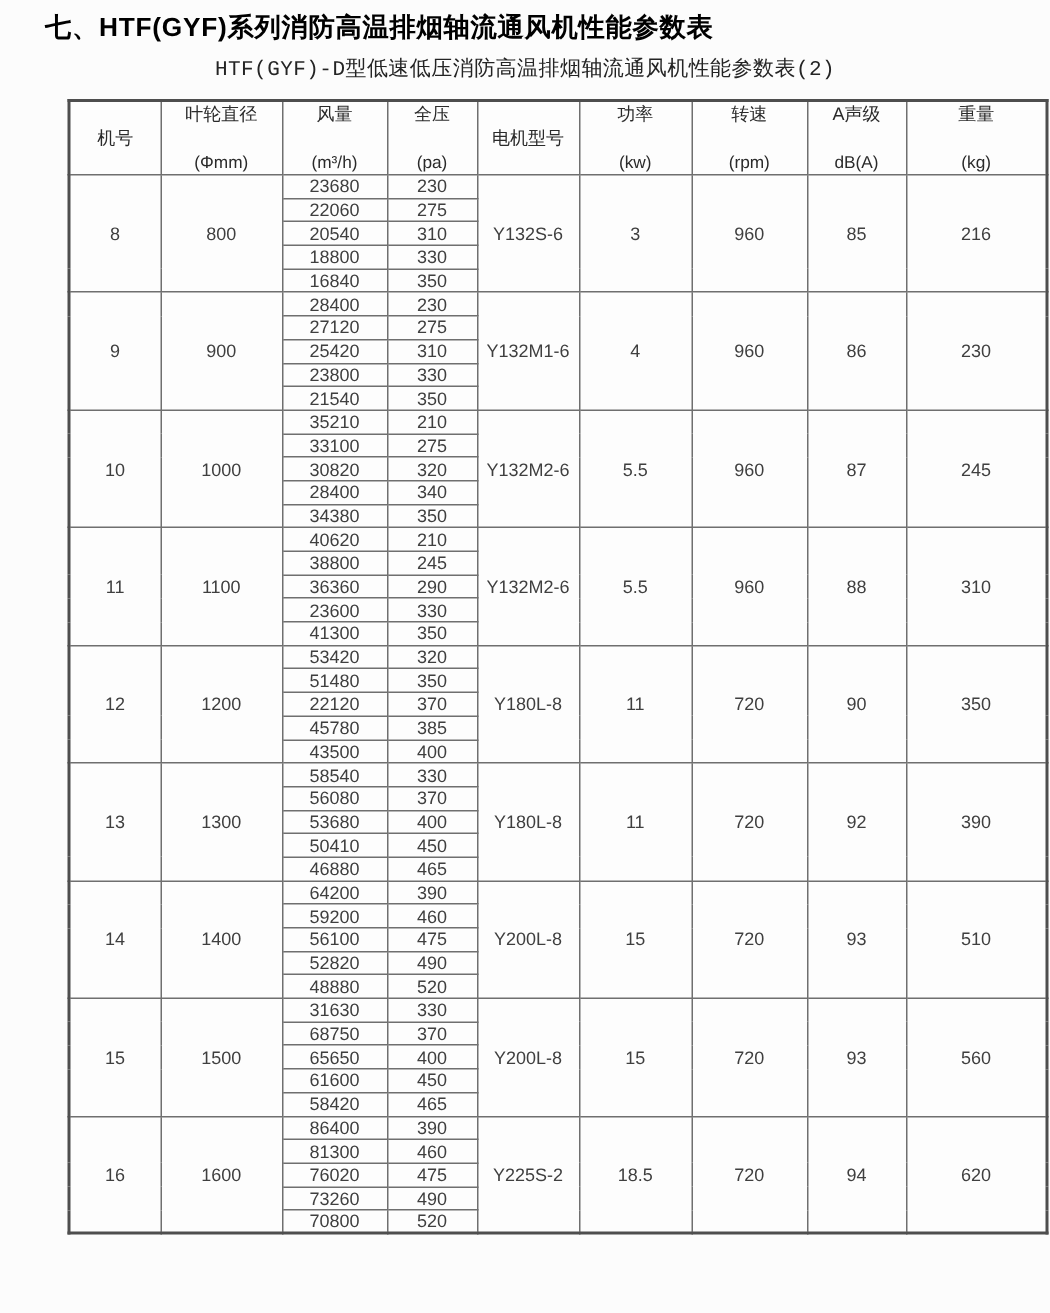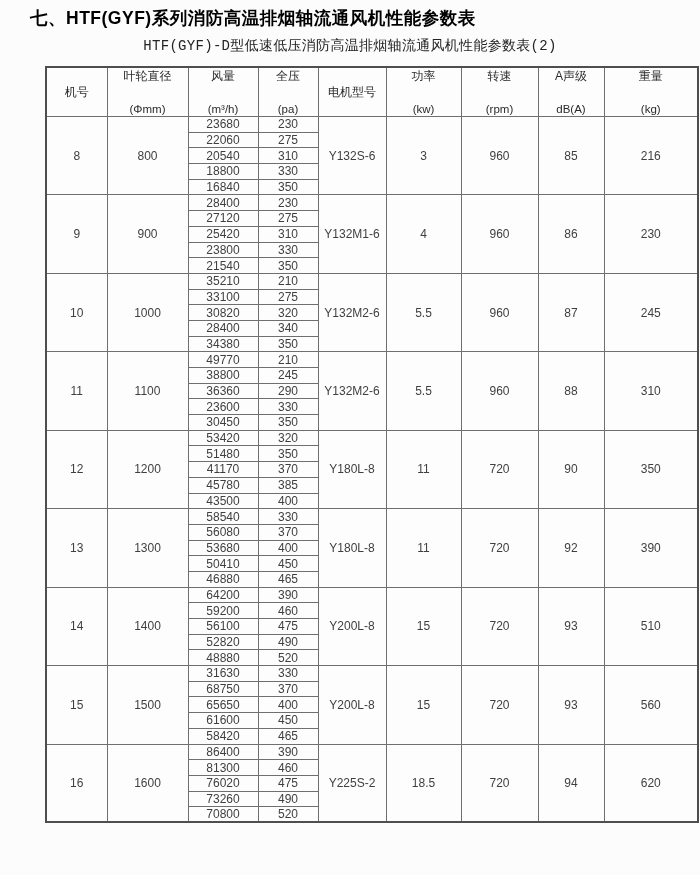--- a/index.html
+++ b/index.html
@@ -206,61 +206,61 @@
           <td>28400</td>
           <td>340</td>
         </tr>
         <tr class="sub-row">
           <td>34380</td>
           <td>350</td>
         </tr>
         <tr class="sub-row">
           <td rowspan="5">11</td>
           <td rowspan="5">1100</td>
-          <td>49770</td>
+          <td>40620</td>
           <td>210</td>
           <td rowspan="5">Y132M2-6</td>
           <td rowspan="5">5.5</td>
           <td rowspan="5">960</td>
           <td rowspan="5">88</td>
           <td rowspan="5">310</td>
         </tr>
         <tr class="sub-row">
           <td>38800</td>
           <td>245</td>
         </tr>
         <tr class="sub-row">
           <td>36360</td>
           <td>290</td>
         </tr>
         <tr class="sub-row">
           <td>23600</td>
           <td>330</td>
         </tr>
         <tr class="sub-row">
-          <td>30450</td>
+          <td>41300</td>
           <td>350</td>
         </tr>
         <tr class="sub-row">
           <td rowspan="5">12</td>
           <td rowspan="5">1200</td>
           <td>53420</td>
           <td>320</td>
           <td rowspan="5">Y180L-8</td>
           <td rowspan="5">11</td>
           <td rowspan="5">720</td>
           <td rowspan="5">90</td>
           <td rowspan="5">350</td>
         </tr>
         <tr class="sub-row">
           <td>51480</td>
           <td>350</td>
         </tr>
         <tr class="sub-row">
-          <td>41170</td>
+          <td>22120</td>
           <td>370</td>
         </tr>
         <tr class="sub-row">
           <td>45780</td>
           <td>385</td>
         </tr>
         <tr class="sub-row">
           <td>43500</td>
           <td>400</td>
         </tr>

